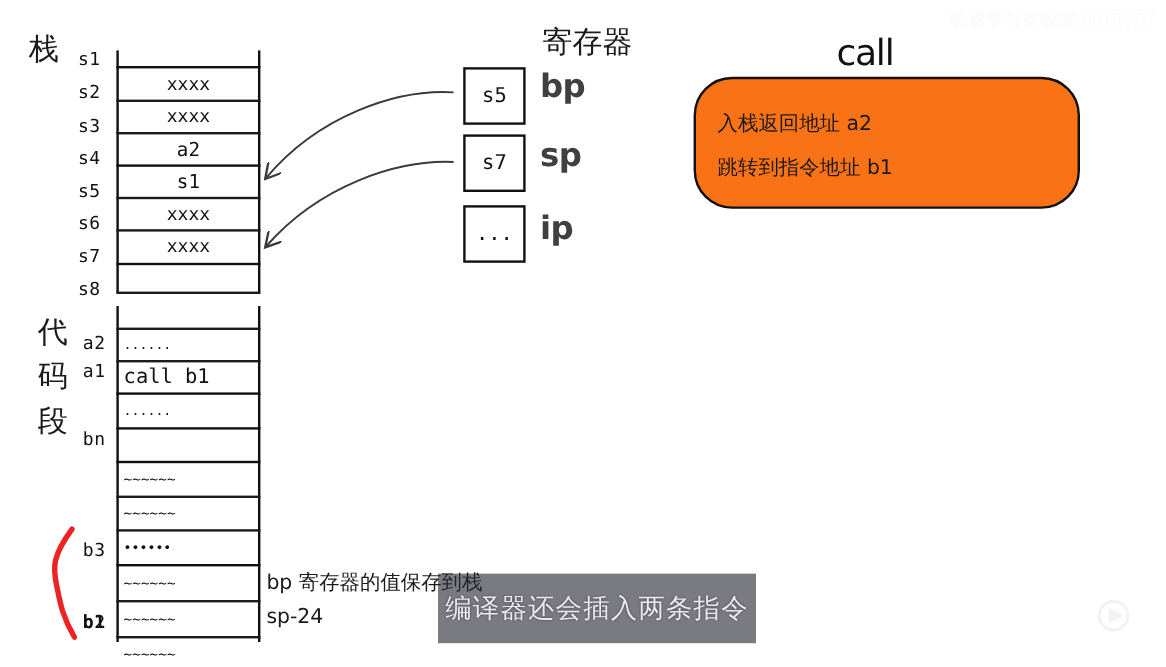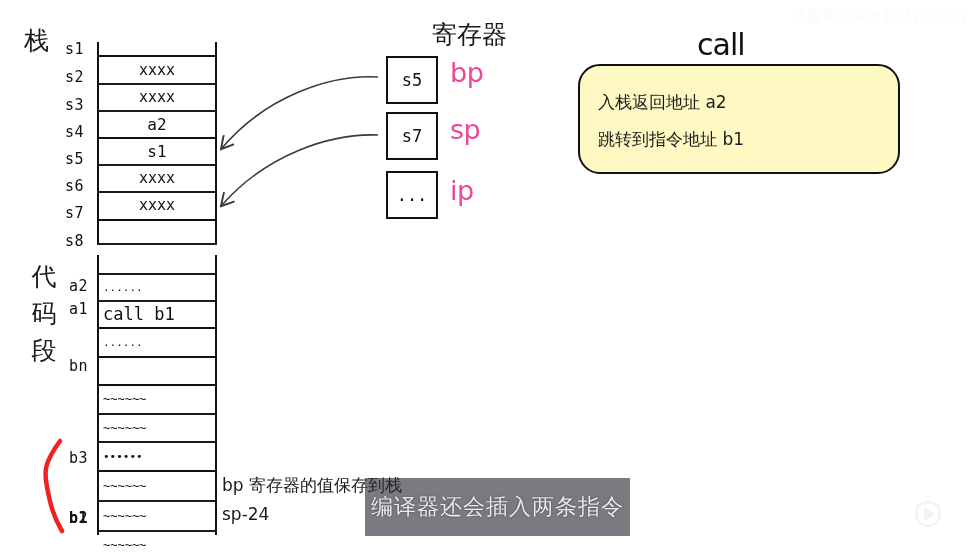--- a/index.html
+++ b/index.html
@@ -98,48 +98,48 @@
     align-items: center;
     justify-content: center;
     font-family: "DejaVu Sans Mono", "Liberation Mono", monospace;
     font-size: 17px;
     color: #111;
   }
   .regname {
     position: absolute;
     font-family: "DejaVu Sans", "Liberation Sans", sans-serif;
     font-size: 27px;
-    font-weight: 400;
-    color: #ec4899;
+    font-weight: 700;
+    color: #404040;
     letter-spacing: -0.5px;
   }
   #registers-title {
     position: absolute;
-    left: 432px; top: 18px;
+    left: 452px; top: 18px;
     font-size: 25px;
     font-family: Liberation Serif, serif;
     color: #1a1a1a;
   }
 
   
   #call-title {
     position: absolute;
     left: 697px; top: 27px;
     font-size: 30px;
     font-family: "DejaVu Sans", "Liberation Sans", sans-serif;
     color: #111;
     letter-spacing: -1px;
   }
   #call-box {
     position: absolute;
     left: 578px; top: 64px;
     width: 322px; height: 110px;
     border: 2px solid #111;
-    border-radius: 22px;
-    background: #fef9c3;
+    border-radius: 32px;
+    background: #f97316;
     box-sizing: border-box;
   }
   .call-line {
     position: absolute;
     left: 18px;
     font-size: 17px;
     font-family: "DejaVu Sans", "Liberation Sans", sans-serif;
     color: #1a1a1a;
     white-space: nowrap;
   }

